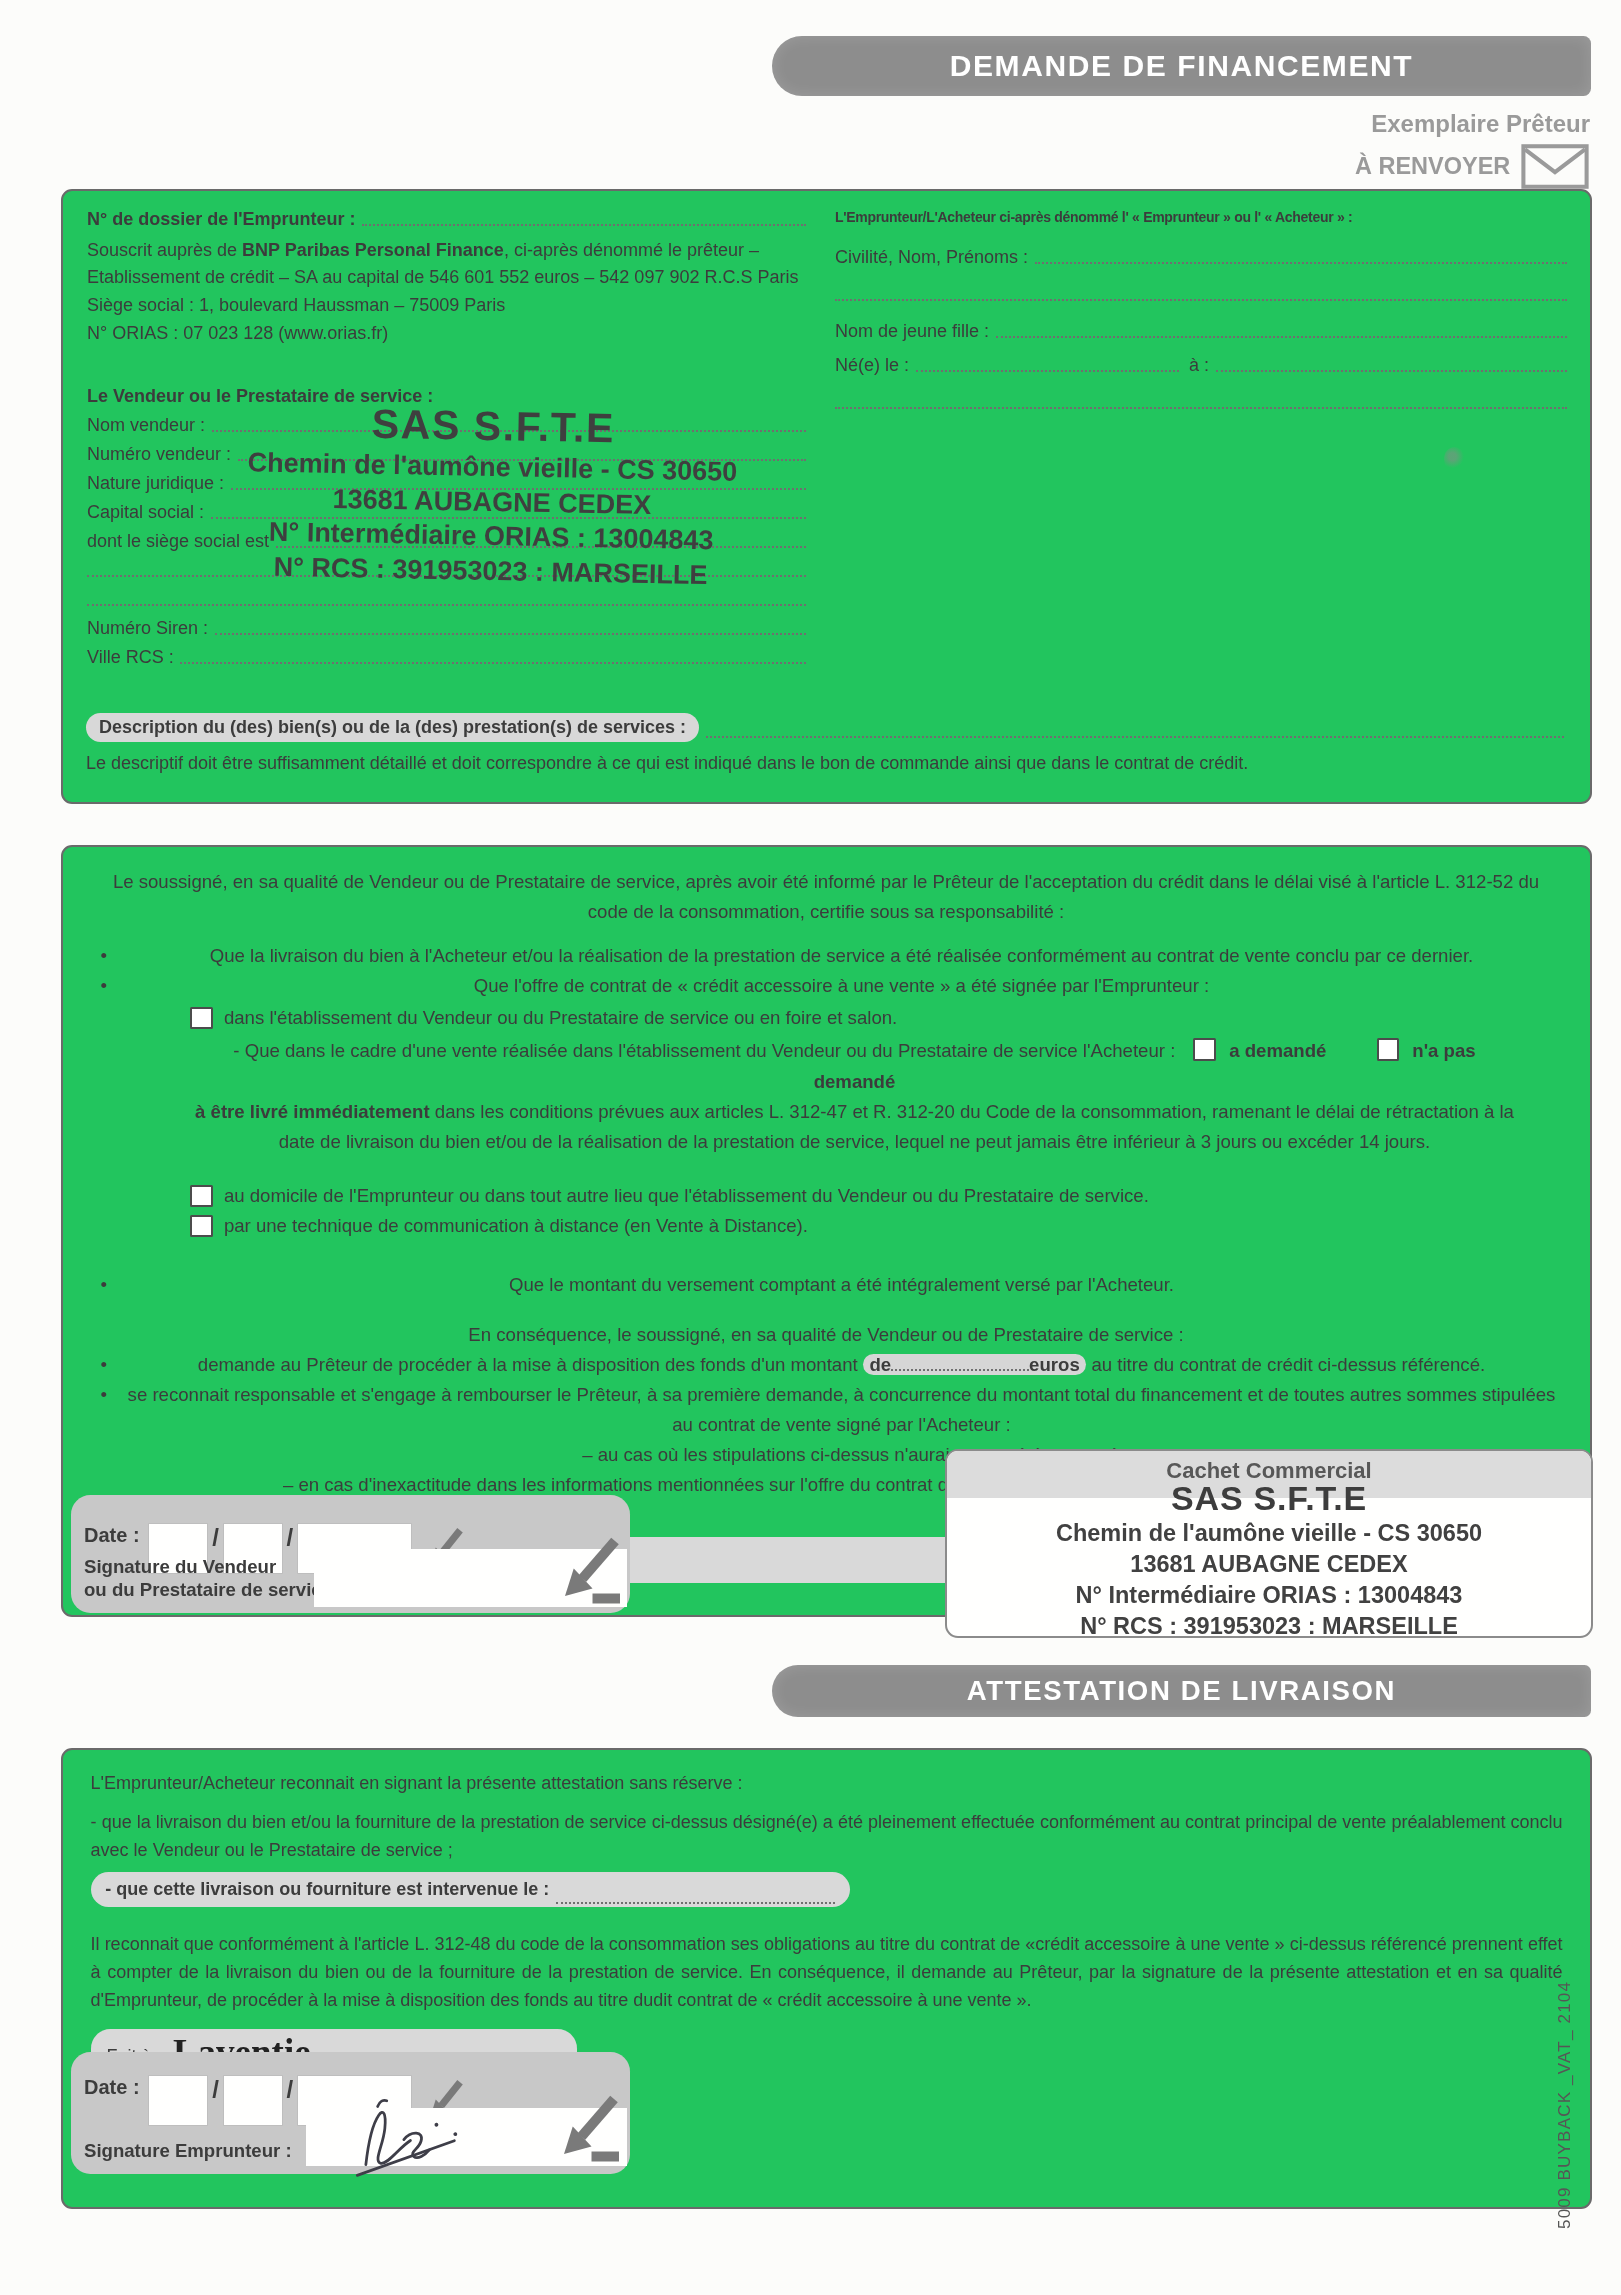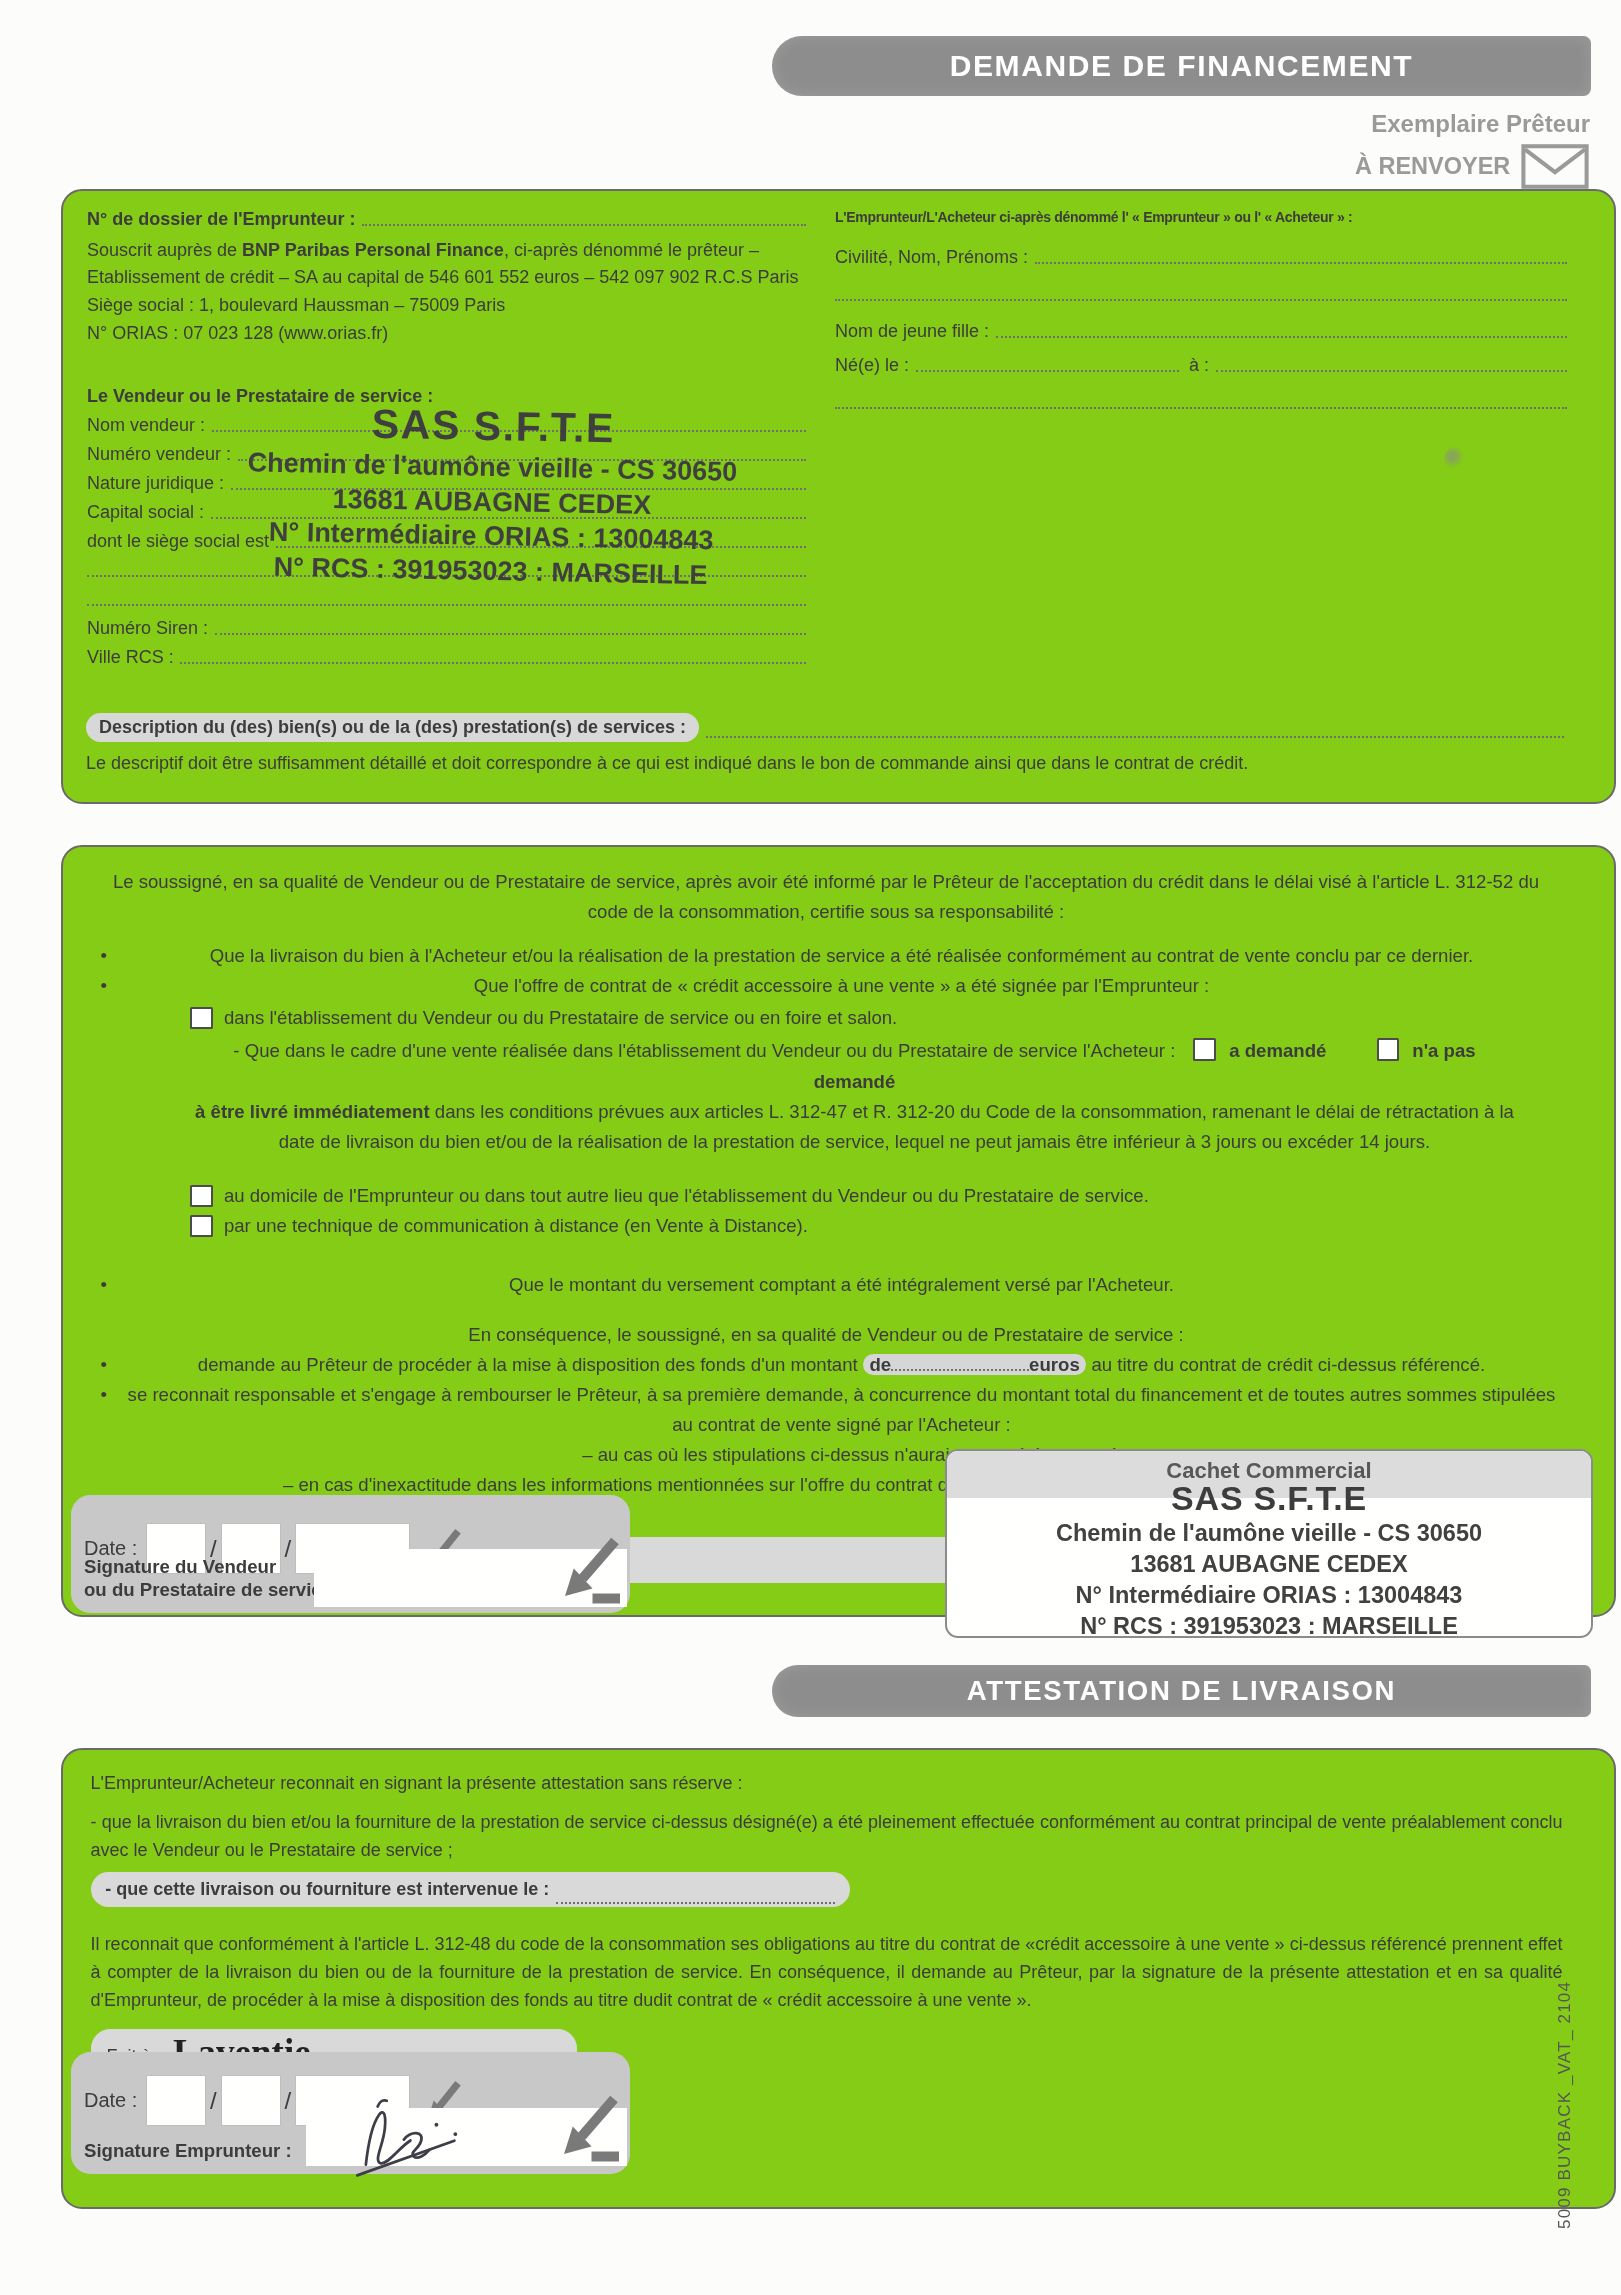--- a/index.html
+++ b/index.html
@@ -10,21 +10,21 @@
        display:flex;align-items:center;justify-content:center;
        letter-spacing:1.6px;border-radius:32px 8px 8px 32px;
        box-shadow:inset 0 0 14.6px rgba(255,255,255,.15);}
   .bar1{left:772px;top:36px;width:819px;height:60px;font-size:30px;}
   .bar2{left:772px;top:1665px;width:819px;height:52px;font-size:27.6px;}
   
   .copy{position:absolute;right:31px;top:110px;text-align:right;color:#9a9a9a;font-weight:bold;}
   .copy .l1{font-size:24px;}
   .copy .l2{font-size:23.5px;display:flex;align-items:center;justify-content:flex-end;gap:9.7px;margin-top:4.9px;}
   
-  .formbox{position:absolute;background:#84cc16;border:2.4px solid #6a6a6a;border-radius:21px;padding-left:24px;}
+  .formbox{position:absolute;background:#22c55e;border:2.4px solid #6a6a6a;border-radius:11px;}
   .box1{left:61px;top:189px;width:1527px;height:611px;}
   .box2{left:61px;top:845px;width:1527px;height:768px;}
   .box3{left:61px;top:1748px;width:1527px;height:457px;}
   
   .b{font-weight:bold;}
   .t22{font-size:18px;line-height:1.5;}
   .row{display:flex;align-items:flex-end;}
   .dots{flex:1;border-bottom:2.4px dotted #6f6f6f;margin:0 1.6px 4px 6.5px;min-width:24px;}
   .dotsw{display:inline-block;border-bottom:2.4px dotted #6f6f6f;height:0.85em;vertical-align:baseline;}
   .lbl{white-space:nowrap;}
@@ -48,21 +48,21 @@
   .blt{position:relative;padding-left:31px;}
   .blt::before{content:"•";position:absolute;left:6.5px;top:0;}
   .box2 .inner{position:absolute;left:31px;top:19.5px;width:1464px;font-size:18.6px;line-height:1.62;text-align:center;}
   .indent{margin-left:96px;}
   .chkrow{display:flex;align-items:center;gap:11.3px;}
   .amount-pill{background:#d6d6d6;border-radius:13px;padding:0 6.5px;}
   .fait-row{display:flex;align-items:flex-end;width:1078px;background:#d9d9d9;
             border-radius:23px;padding:8px 19.5px;}
   
   .signblock{position:absolute;background:#c8c8c8;border-radius:19.5px;}
-  .sb-date{position:absolute;left:13px;top:29px;display:flex;align-items:center;font-size:20px;font-weight:normal;}
+  .sb-date{position:absolute;left:13px;top:29px;display:flex;align-items:flex-start;font-size:20px;font-weight:bold;}
   .datebox{background:#fffffe;height:49px;flex:0 0 auto;margin-left:9.7px;box-shadow:0 0 0 0.8px #bcbcbc;}
   .slash{margin:0 4.9px;font-size:24px;}
   .sb-siglabel{position:absolute;left:13px;bottom:11.3px;font-size:18.6px;font-weight:bold;line-height:1.25;}
   .sigstrip{position:absolute;background:#fffffe;height:58px;}
   
   .arr{flex:0 0 auto;}
   
   .cachet{position:absolute;left:945px;top:1449px;width:644px;height:185px;background:#fffffe;
           border:2.4px solid #8b8b8b;border-radius:13px;text-align:center;overflow:visible;}
   .cachet .band{position:absolute;left:0;top:0;right:0;height:47px;background:#dcdcdc;border-radius:10.5px 10.5px 0 0;}

